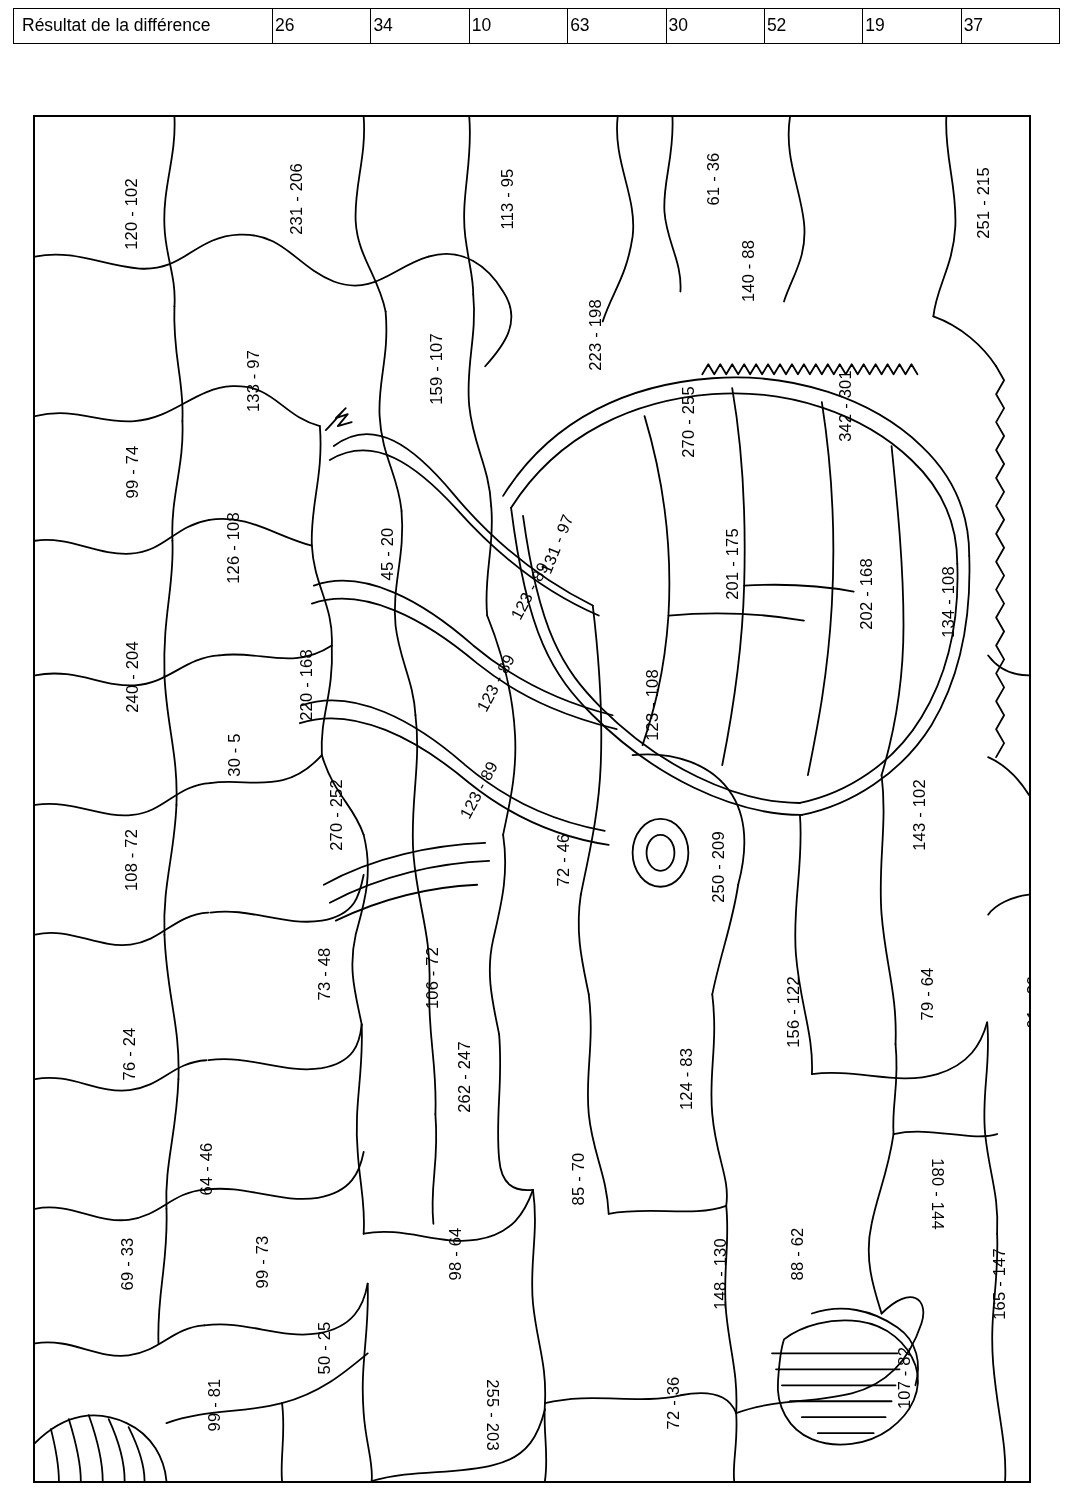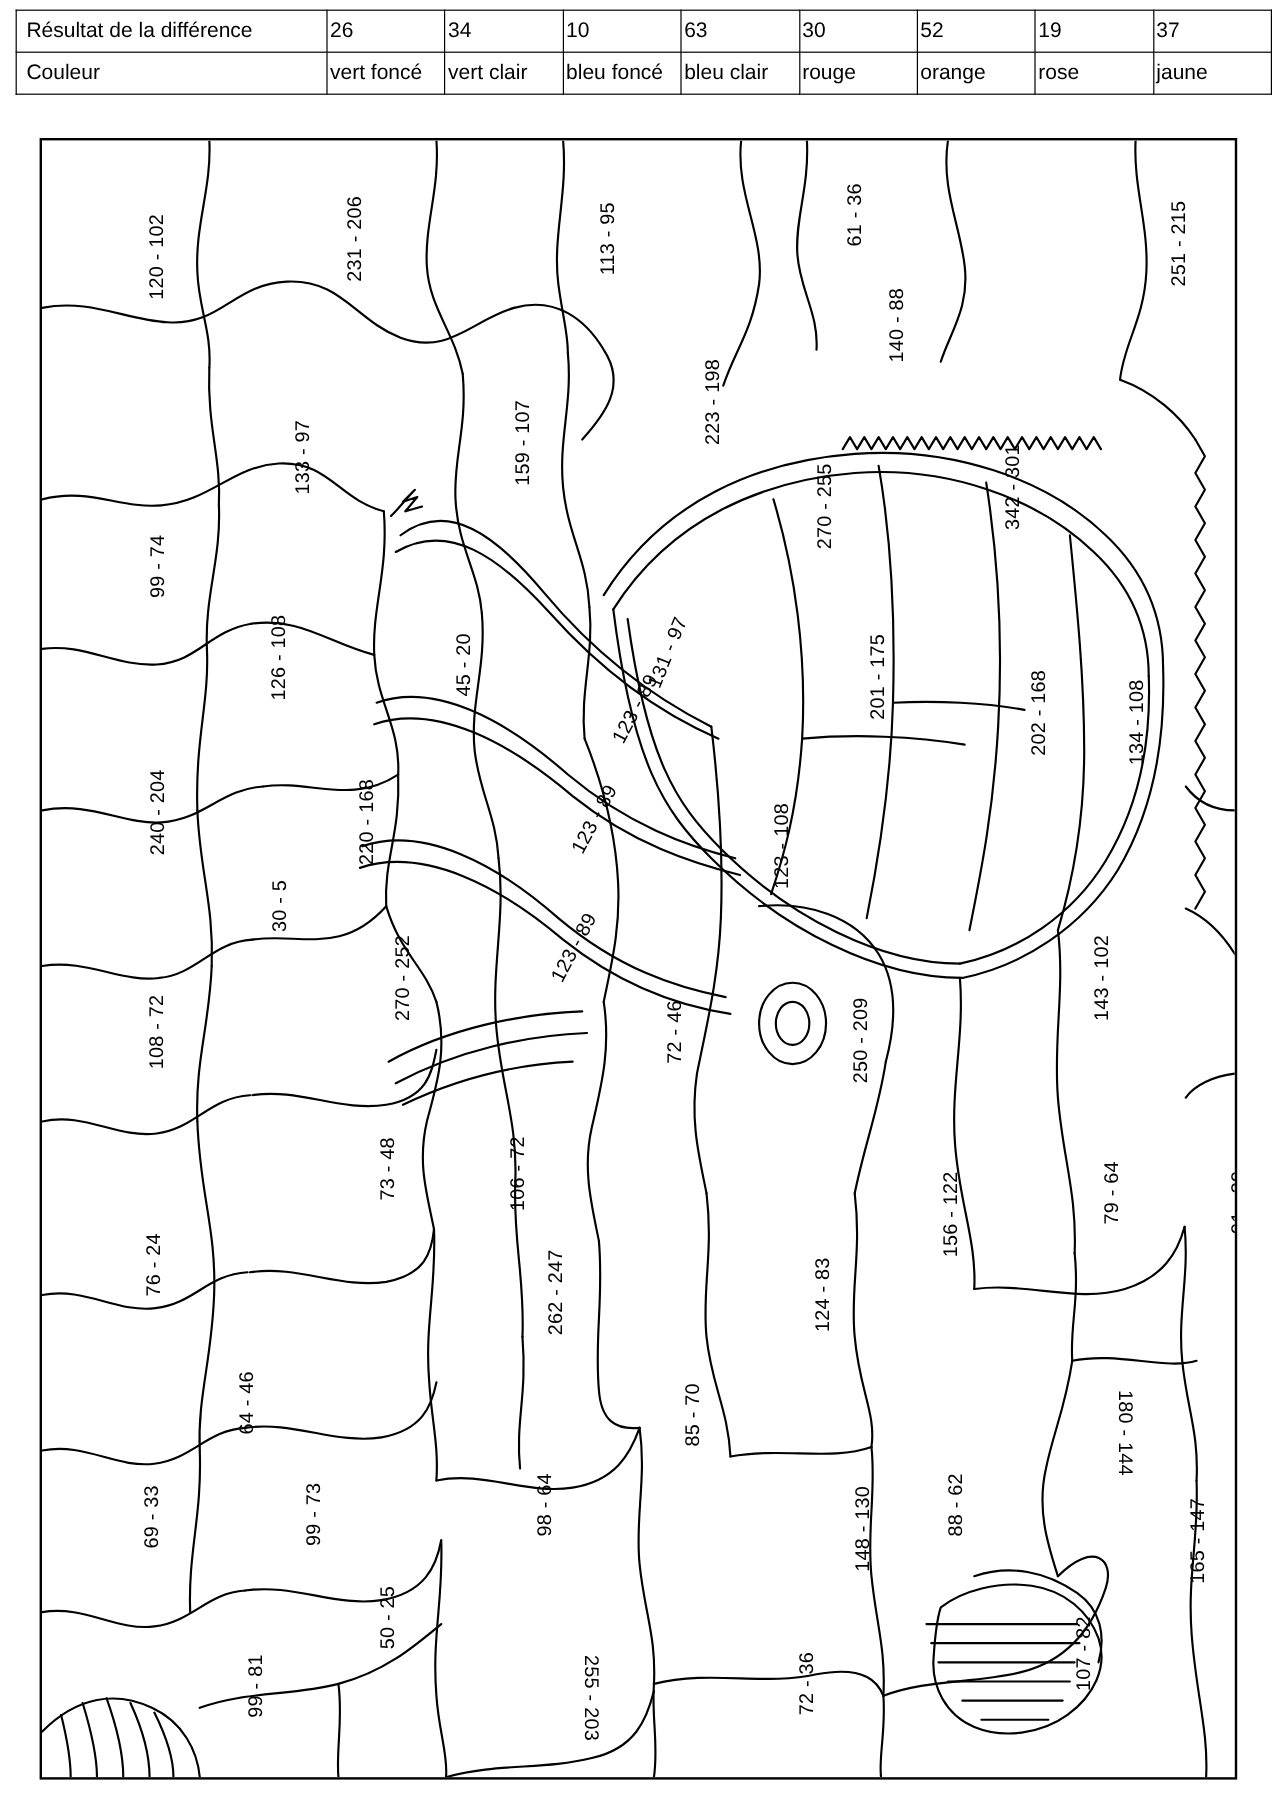--- a/index.html
+++ b/index.html
@@ -80,31 +80,20 @@
         <tr>
       <td class="rowhead">Résultat de la différence</td>
       <td>26</td>
       <td>34</td>
       <td>10</td>
       <td>63</td>
       <td>30</td>
       <td>52</td>
       <td>19</td>
       <td>37</td>
-    </tr>
-    <tr>
-      <td class="rowhead">Couleur</td>
-      <td>vert foncé</td>
-      <td>vert clair</td>
-      <td>bleu foncé</td>
-      <td>bleu clair</td>
-      <td>rouge</td>
-      <td>orange</td>
-      <td>rose</td>
-      <td>jaune</td>
     </tr>
   </tbody>
     </table>
 </div>
 
 <div class="puzzle">
   <svg class="svg-layer" viewBox="0 0 998 1368" preserveAspectRatio="none">
     <g fill="none" stroke="#000" stroke-width="1.8" stroke-linecap="round" stroke-linejoin="round">
 
       <path d="M0,140 C40,132 70,150 105,152 C150,155 160,120 205,118 C250,116 262,150 300,165 C340,180 360,150 395,140"></path>

